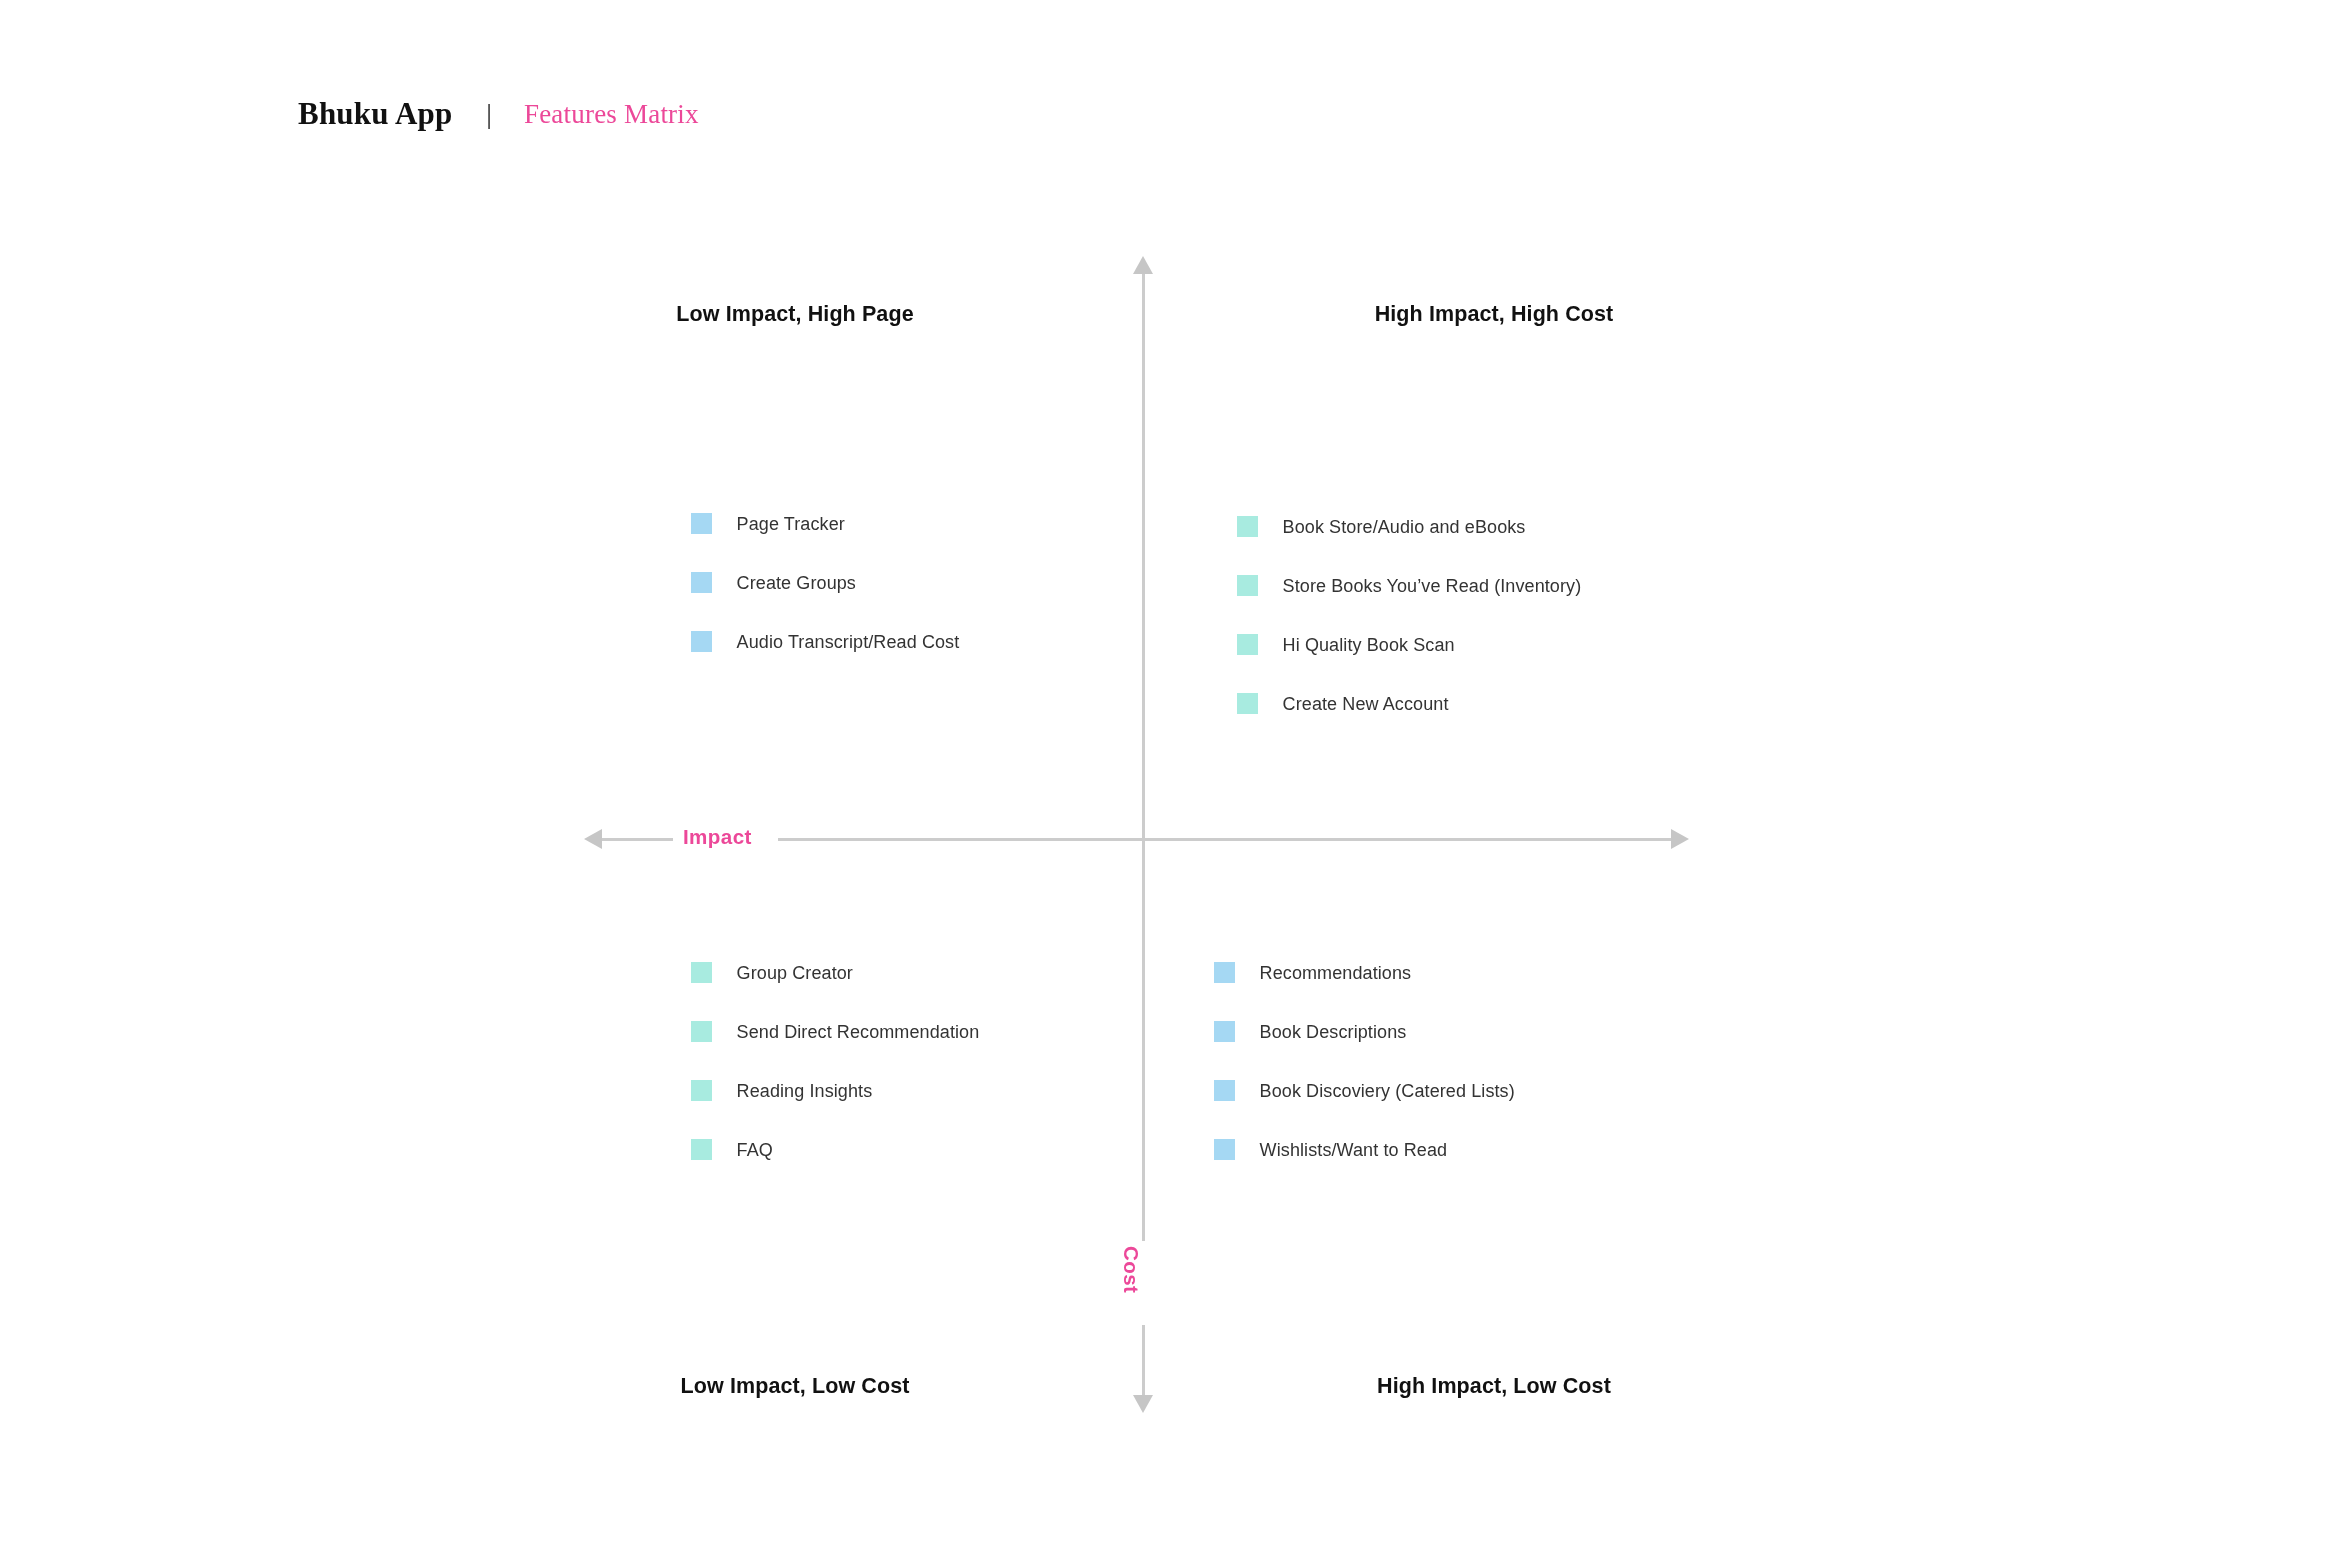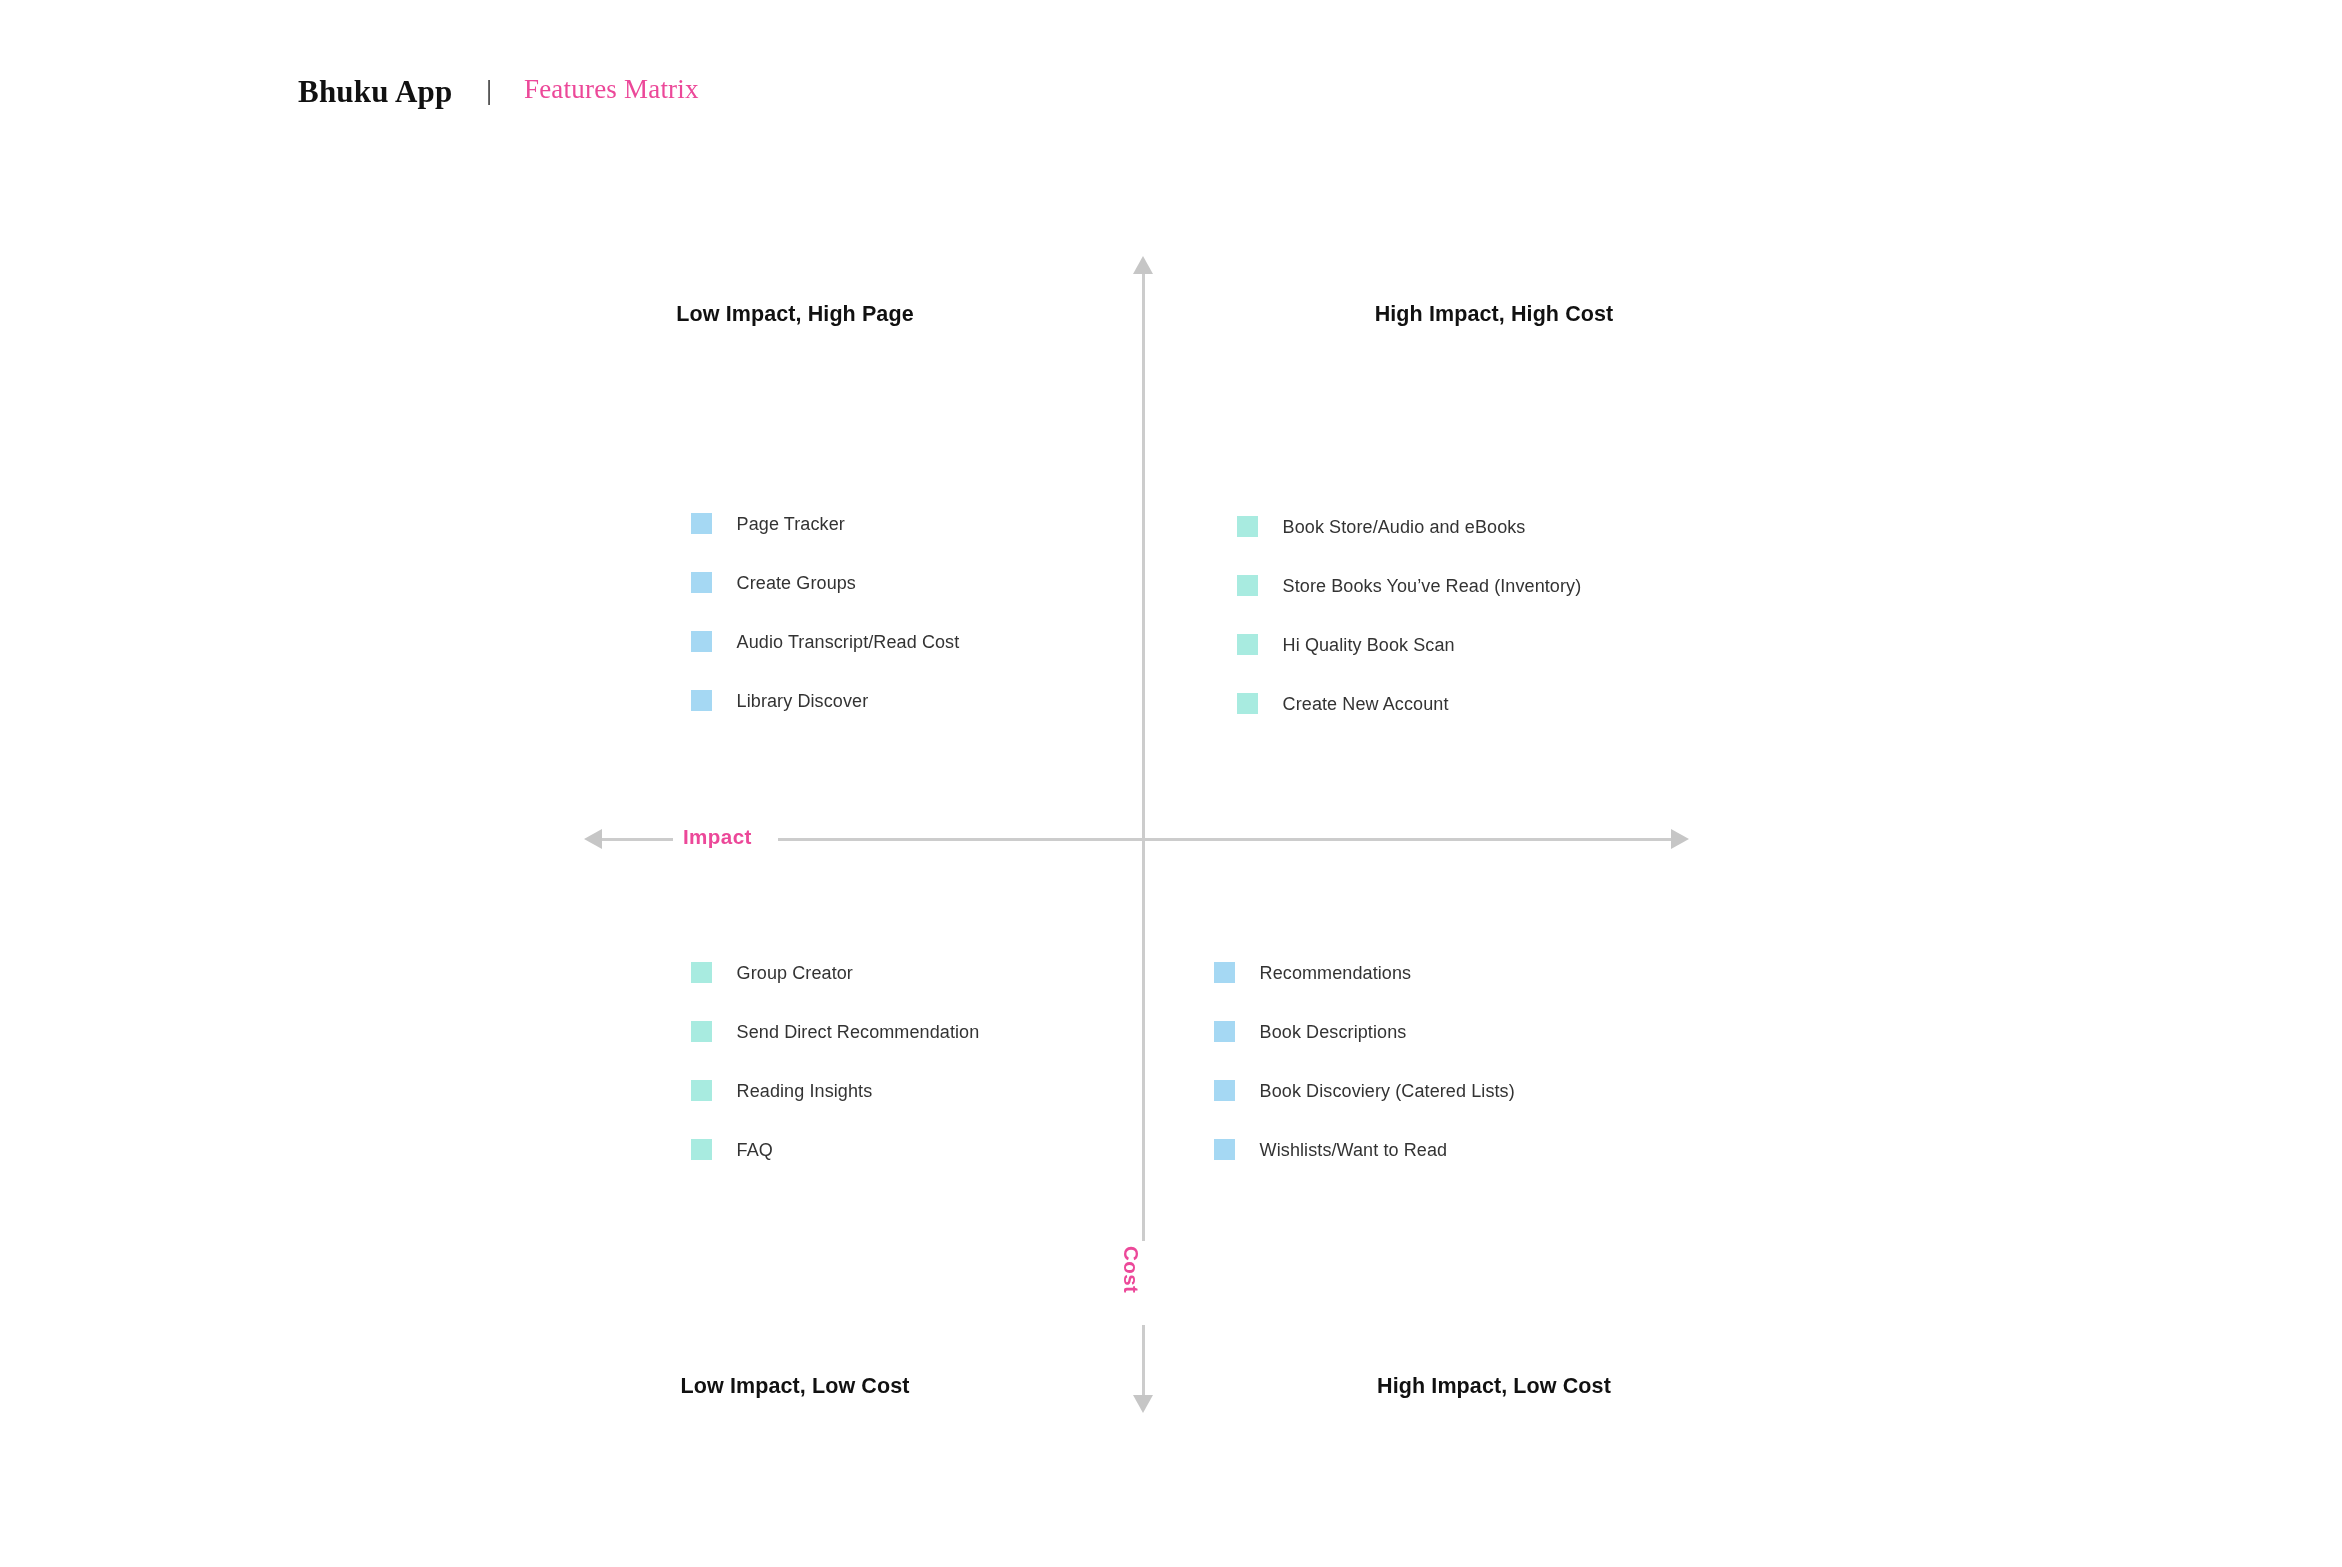--- a/index.html
+++ b/index.html
@@ -14,23 +14,23 @@
     position: relative;
     overflow: hidden;
     font-family: "Liberation Sans", sans-serif;
     -webkit-font-smoothing: antialiased;
   }
 
   
   .header {
     position: absolute;
     left: 298px;
-    top: 74px;
+    top: 96px;
     display: flex;
-    align-items: flex-start;
+    align-items: center;
     white-space: nowrap;
   }
   .brand-title {
     font-family: "Liberation Serif", "DejaVu Serif", serif;
     font-weight: 700;
     font-size: 31px;
     color: #111111;
     letter-spacing: 0.2px;
   }
   .header-divider {
@@ -234,24 +234,20 @@
         <span class="feature-label">Page Tracker</span>
       </div>
       <div class="feature-item">
         <span class="swatch blue"></span>
         <span class="feature-label">Create Groups</span>
       </div>
       <div class="feature-item">
         <span class="swatch blue"></span>
         <span class="feature-label">Audio Transcript/Read Cost</span>
       </div>
-      <div class="feature-item">
-        <span class="swatch blue"></span>
-        <span class="feature-label">Library Discover</span>
-      </div>
     </div>
   <div class="feature-list tr">
       <div class="feature-item">
         <span class="swatch mint"></span>
         <span class="feature-label">Book Store/Audio and eBooks</span>
       </div>
       <div class="feature-item">
         <span class="swatch mint"></span>
         <span class="feature-label">Store Books You’ve Read (Inventory)</span>
       </div>

